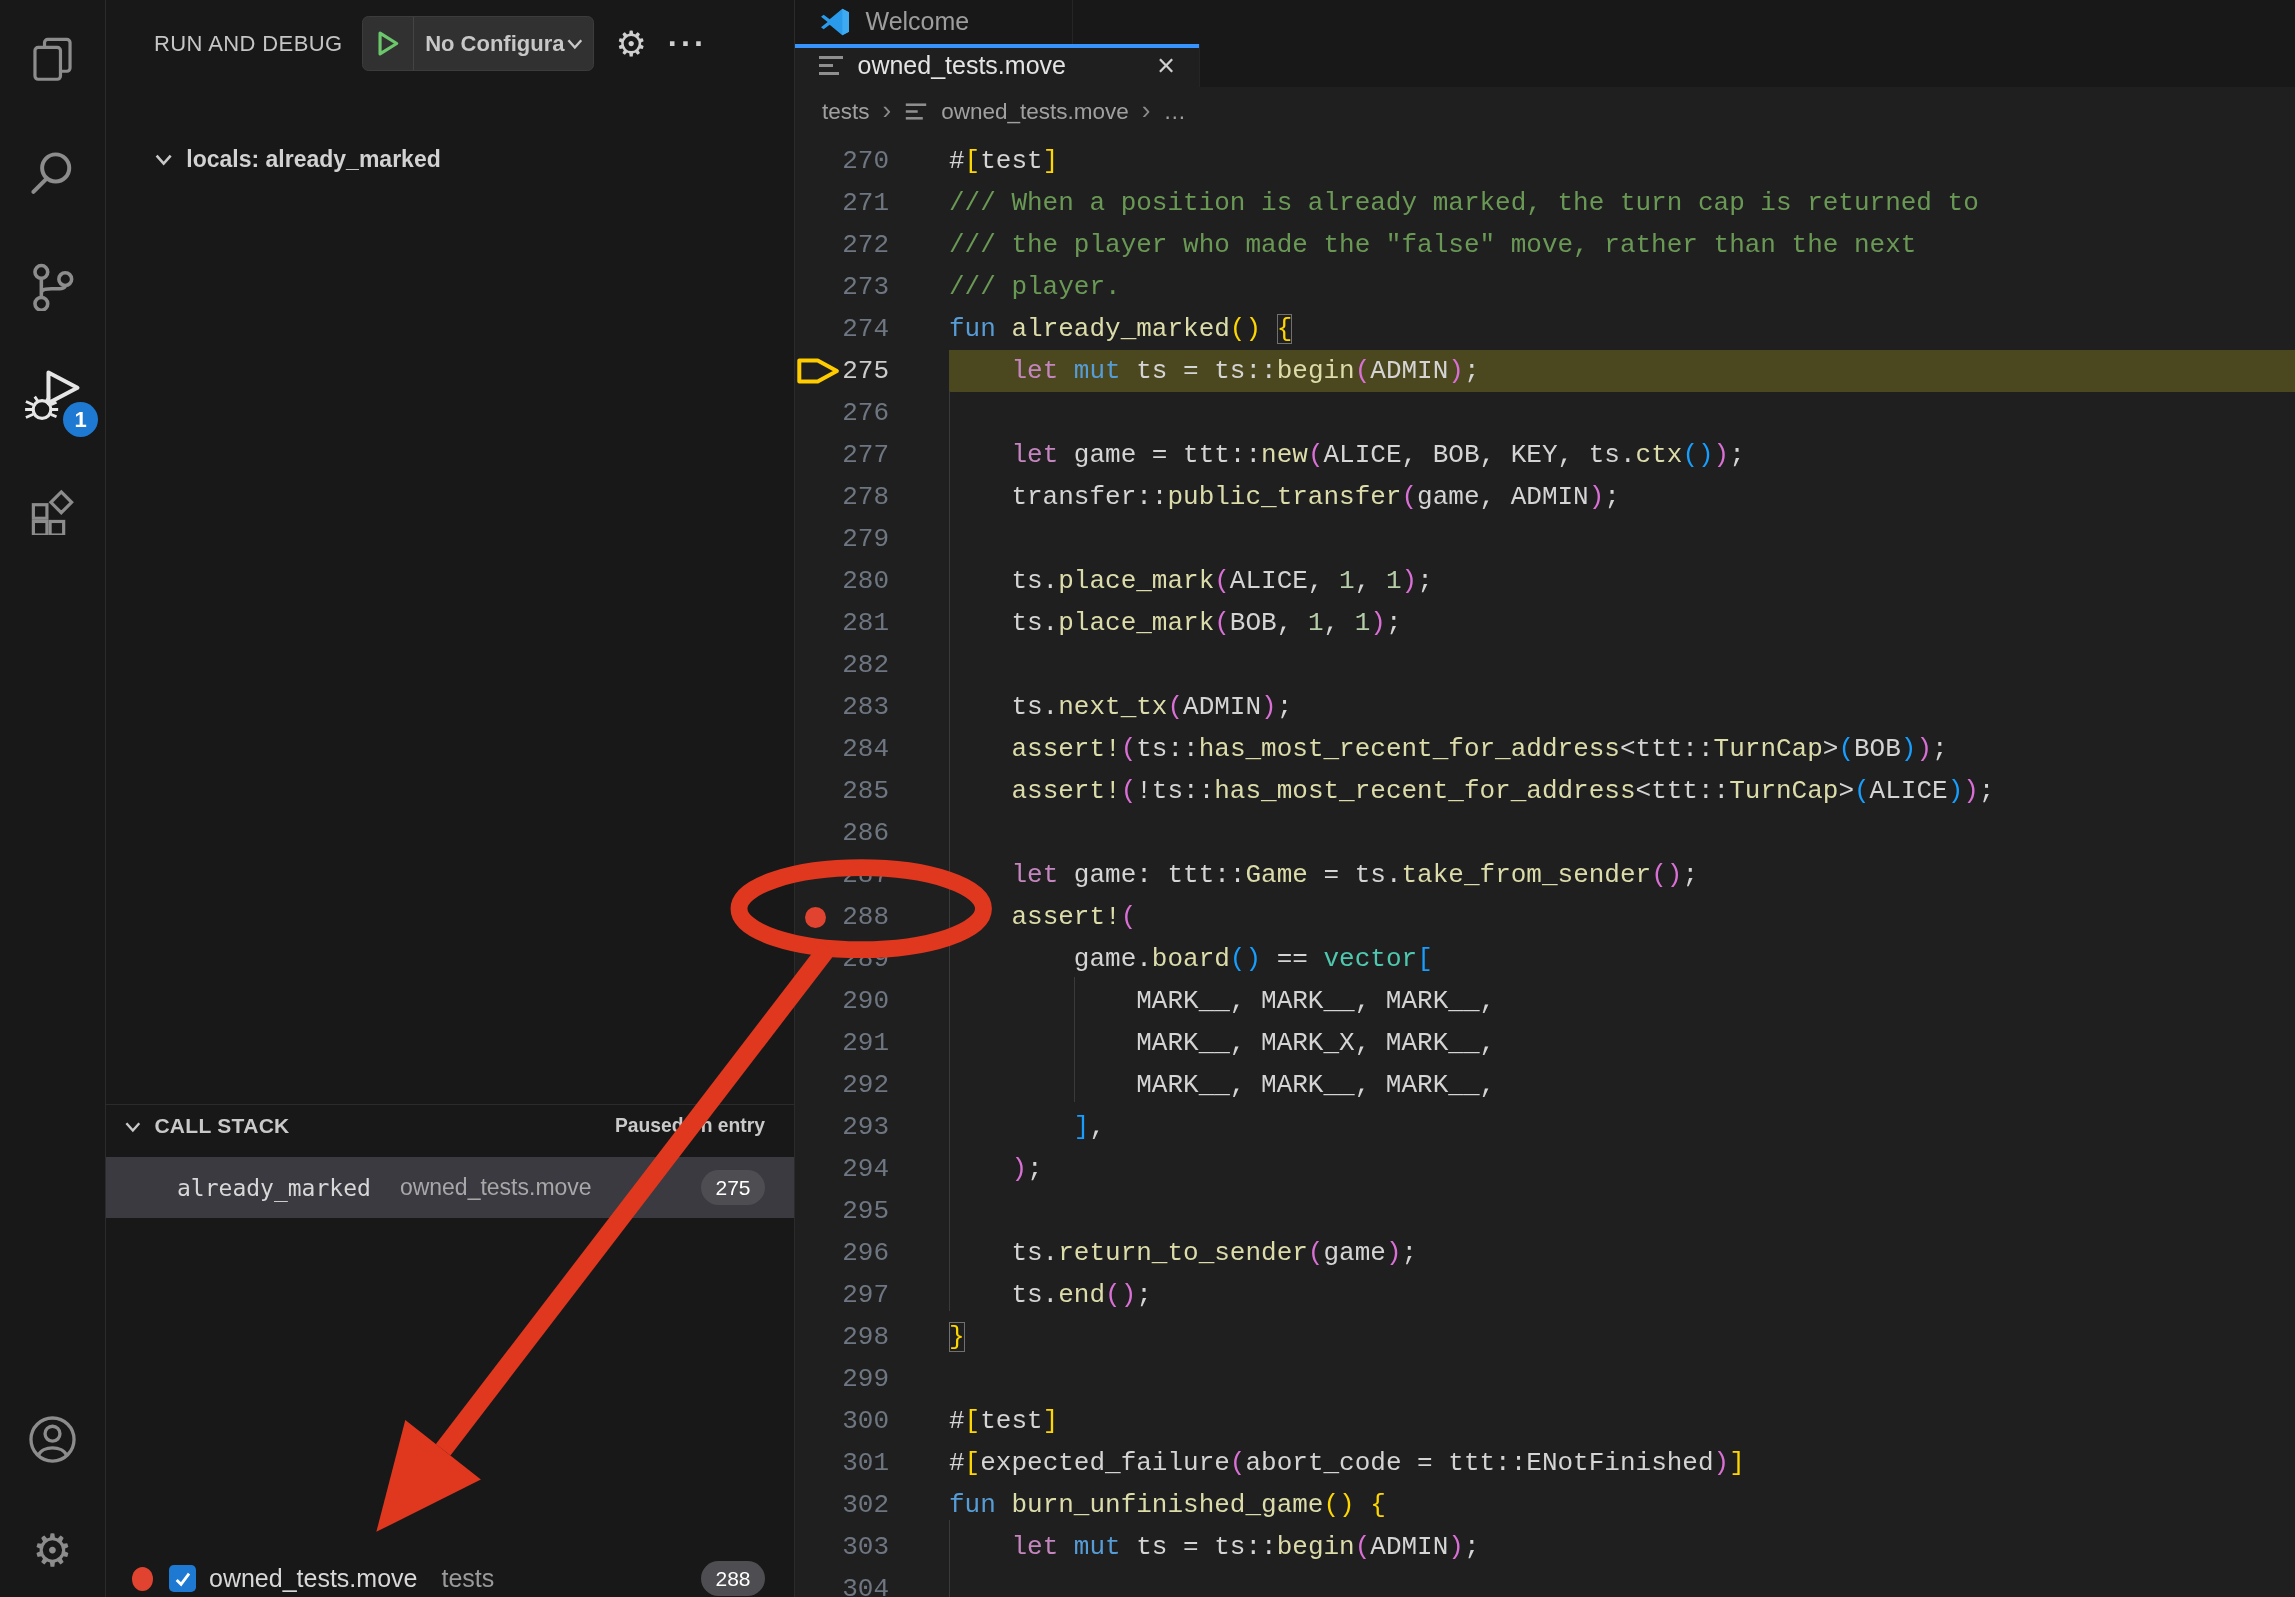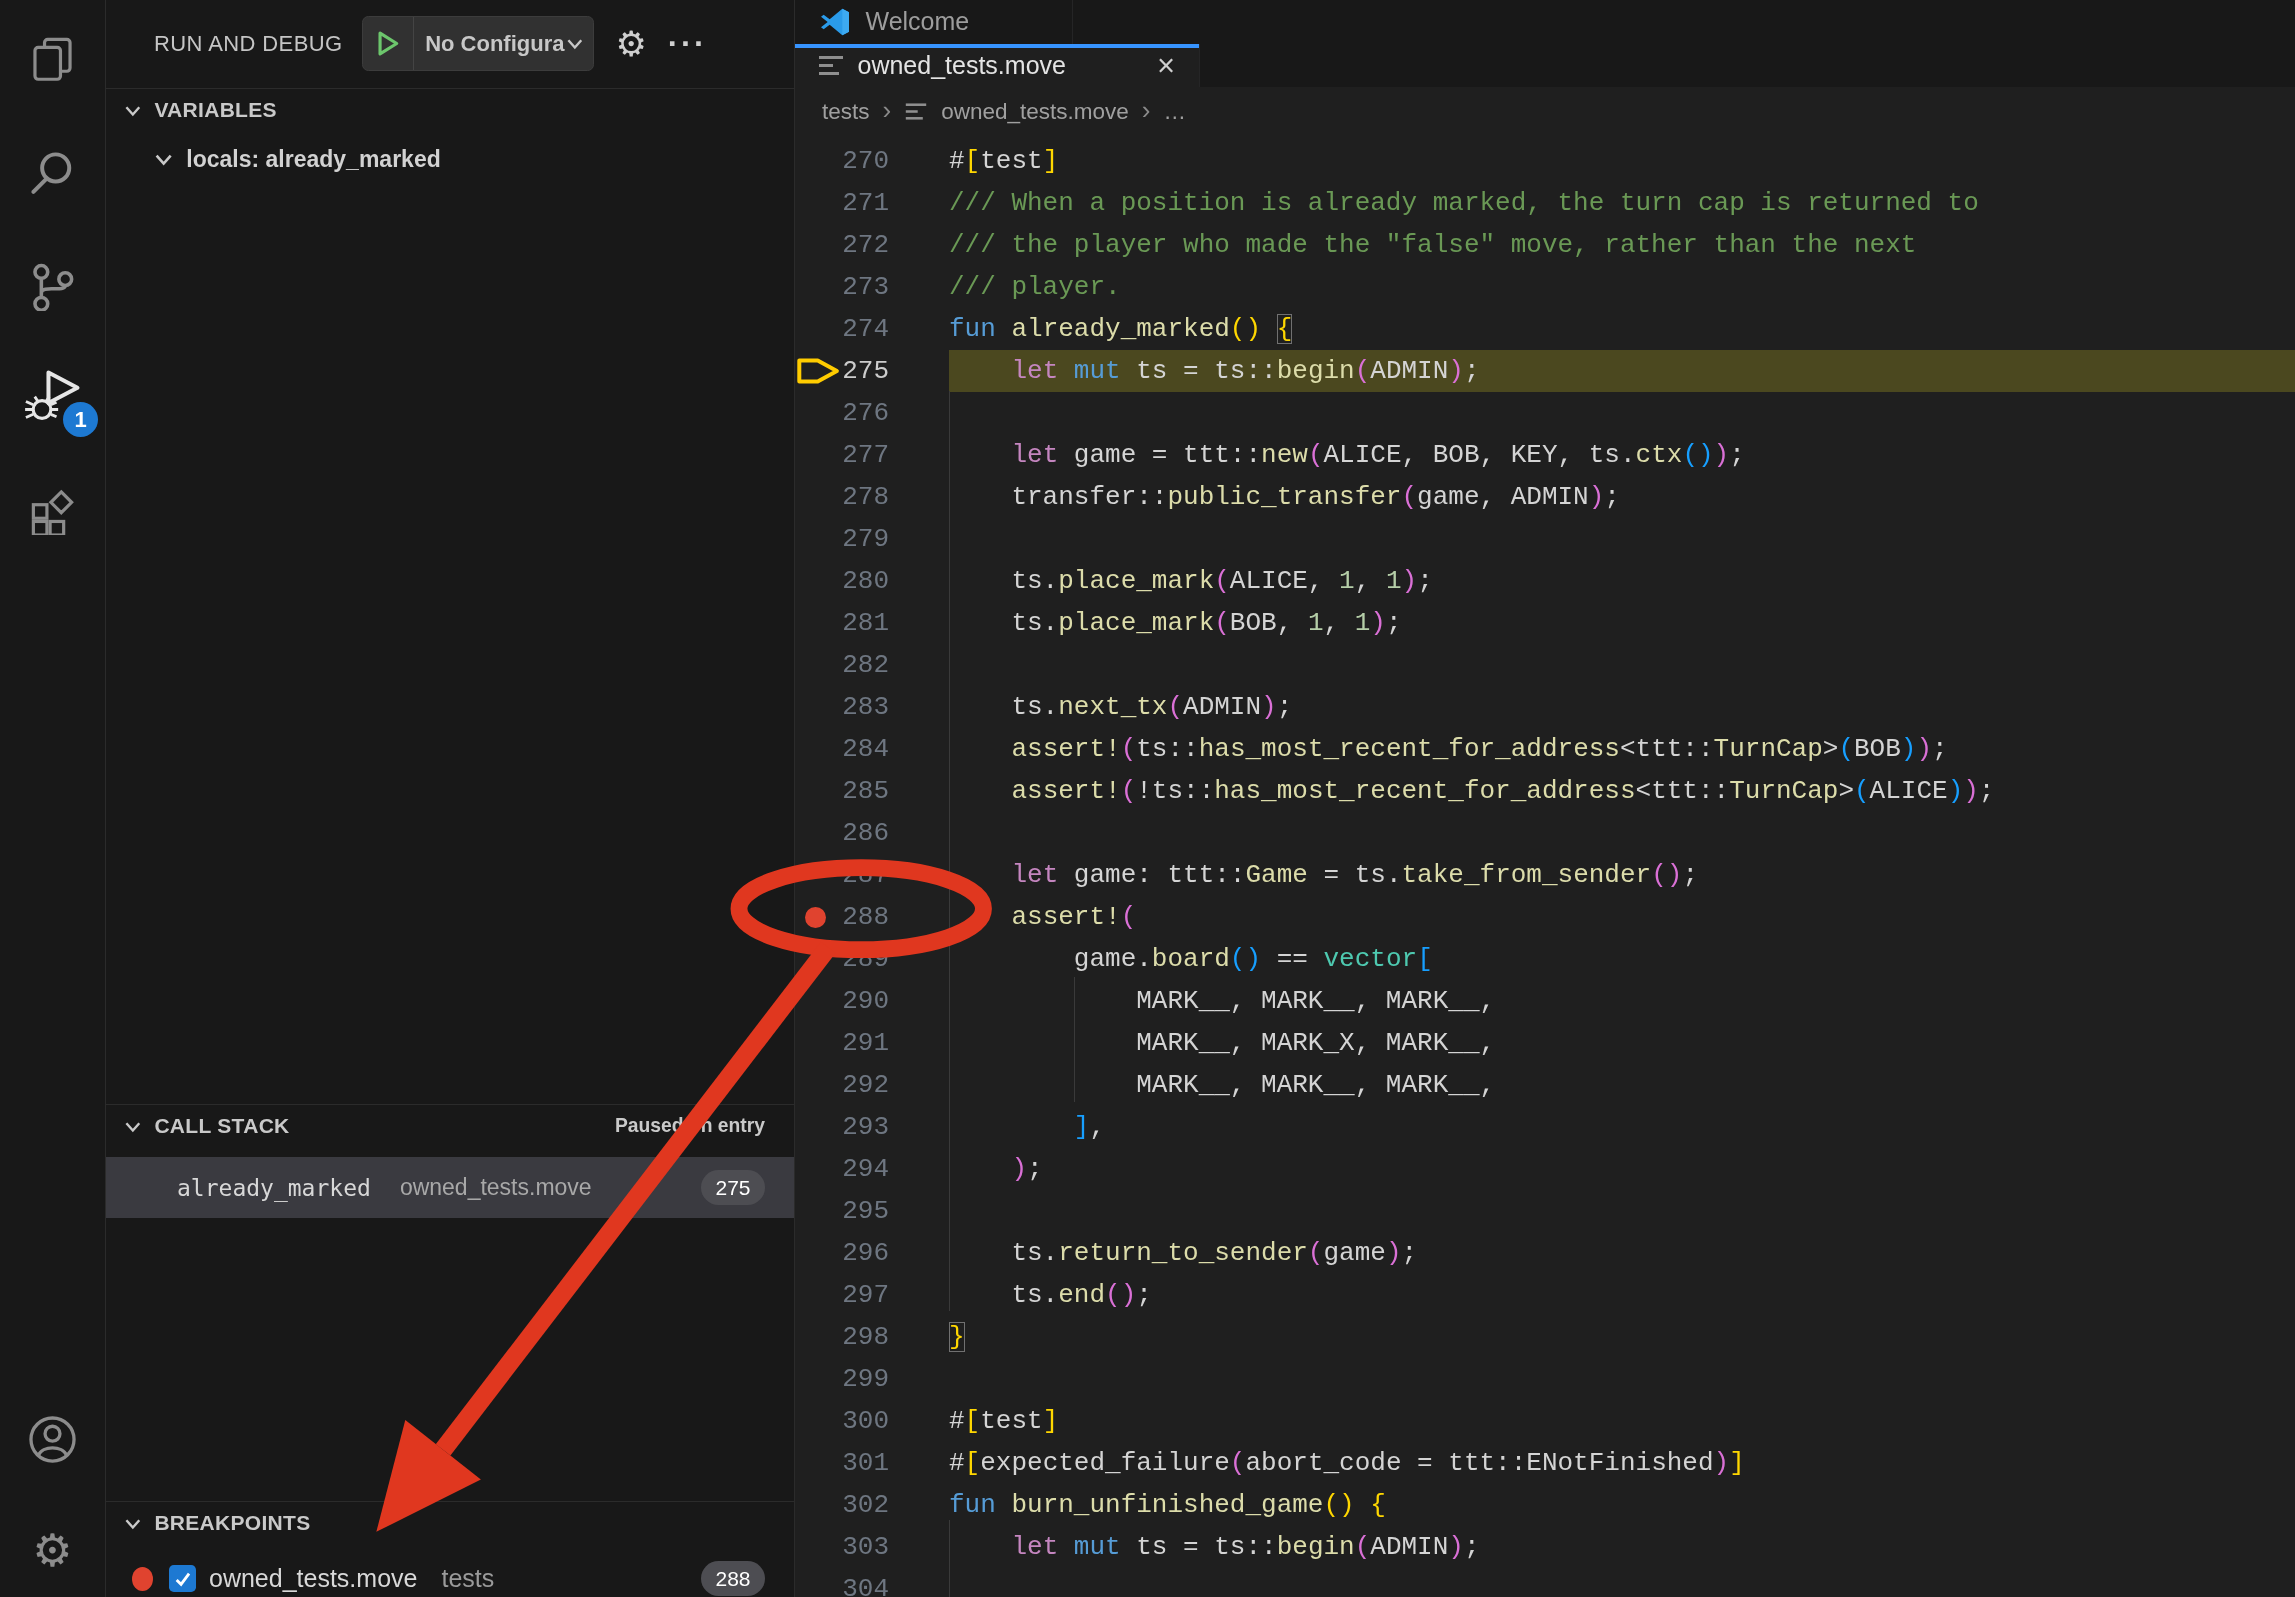--- a/index.html
+++ b/index.html
@@ -171,26 +171,20 @@
         <span class="cfg-chev">
           <svg width="17.7" height="13" viewBox="0 0 22 16">
               <polyline points="3,4 11,13 19,4" fill="none" stroke="#c8c8c8" stroke-width="3"></polyline>
             </svg>
         </span>
       </div>
       <span class="hdr-gear">⚙</span>
       <span class="hdr-dots">···</span>
     </div>
 
-    <div class="section-head" style="top:88px">
-      <svg class="chev" width="17.7" height="13" viewBox="0 0 22 16">
-        <polyline points="3,4 11,13 19,4" fill="none" stroke="#c9c9c9" stroke-width="3"></polyline>
-        </svg>
-      <span class="lbl">VARIABLES</span>
-    </div>
     <div class="locals-row">
       <svg class="chev" width="19.3" height="14.5" viewBox="0 0 22 16">
         <polyline points="3,4 11,13 19,4" fill="none" stroke="#c9c9c9" stroke-width="3"></polyline>
         </svg>
       <span class="lbl">locals: already_marked</span>
     </div>
 
 
     <div class="section-head" style="top:1104px">
       <svg class="chev" width="17.7" height="13" viewBox="0 0 22 16">
@@ -198,26 +192,20 @@
         </svg>
       <span class="lbl">CALL STACK</span>
       <span class="section-status">Paused on entry</span>
     </div>
     <div class="frame-row">
       <span class="frame-name">already_marked</span>
       <span class="frame-file">owned_tests.move</span>
       <span class="badge">275</span>
     </div>
 
-    <div class="section-head" style="top:1501px">
-      <svg class="chev" width="17.7" height="13" viewBox="0 0 22 16">
-        <polyline points="3,4 11,13 19,4" fill="none" stroke="#c9c9c9" stroke-width="3"></polyline>
-        </svg>
-      <span class="lbl">BREAKPOINTS</span>
-    </div>
     <div class="bp-row">
       <span class="bp-row-dot"></span>
       <span class="bp-check">
         <svg width="17.7" height="16" viewBox="0 0 20 18">
           <polyline points="3,10 8,15 17,3" fill="none" stroke="#ffffff" stroke-width="3.2"></polyline>
           </svg>
       </span>
       <span class="bp-file">owned_tests.move</span>
       <span class="bp-dir">tests</span>
       <span class="badge">288</span>

